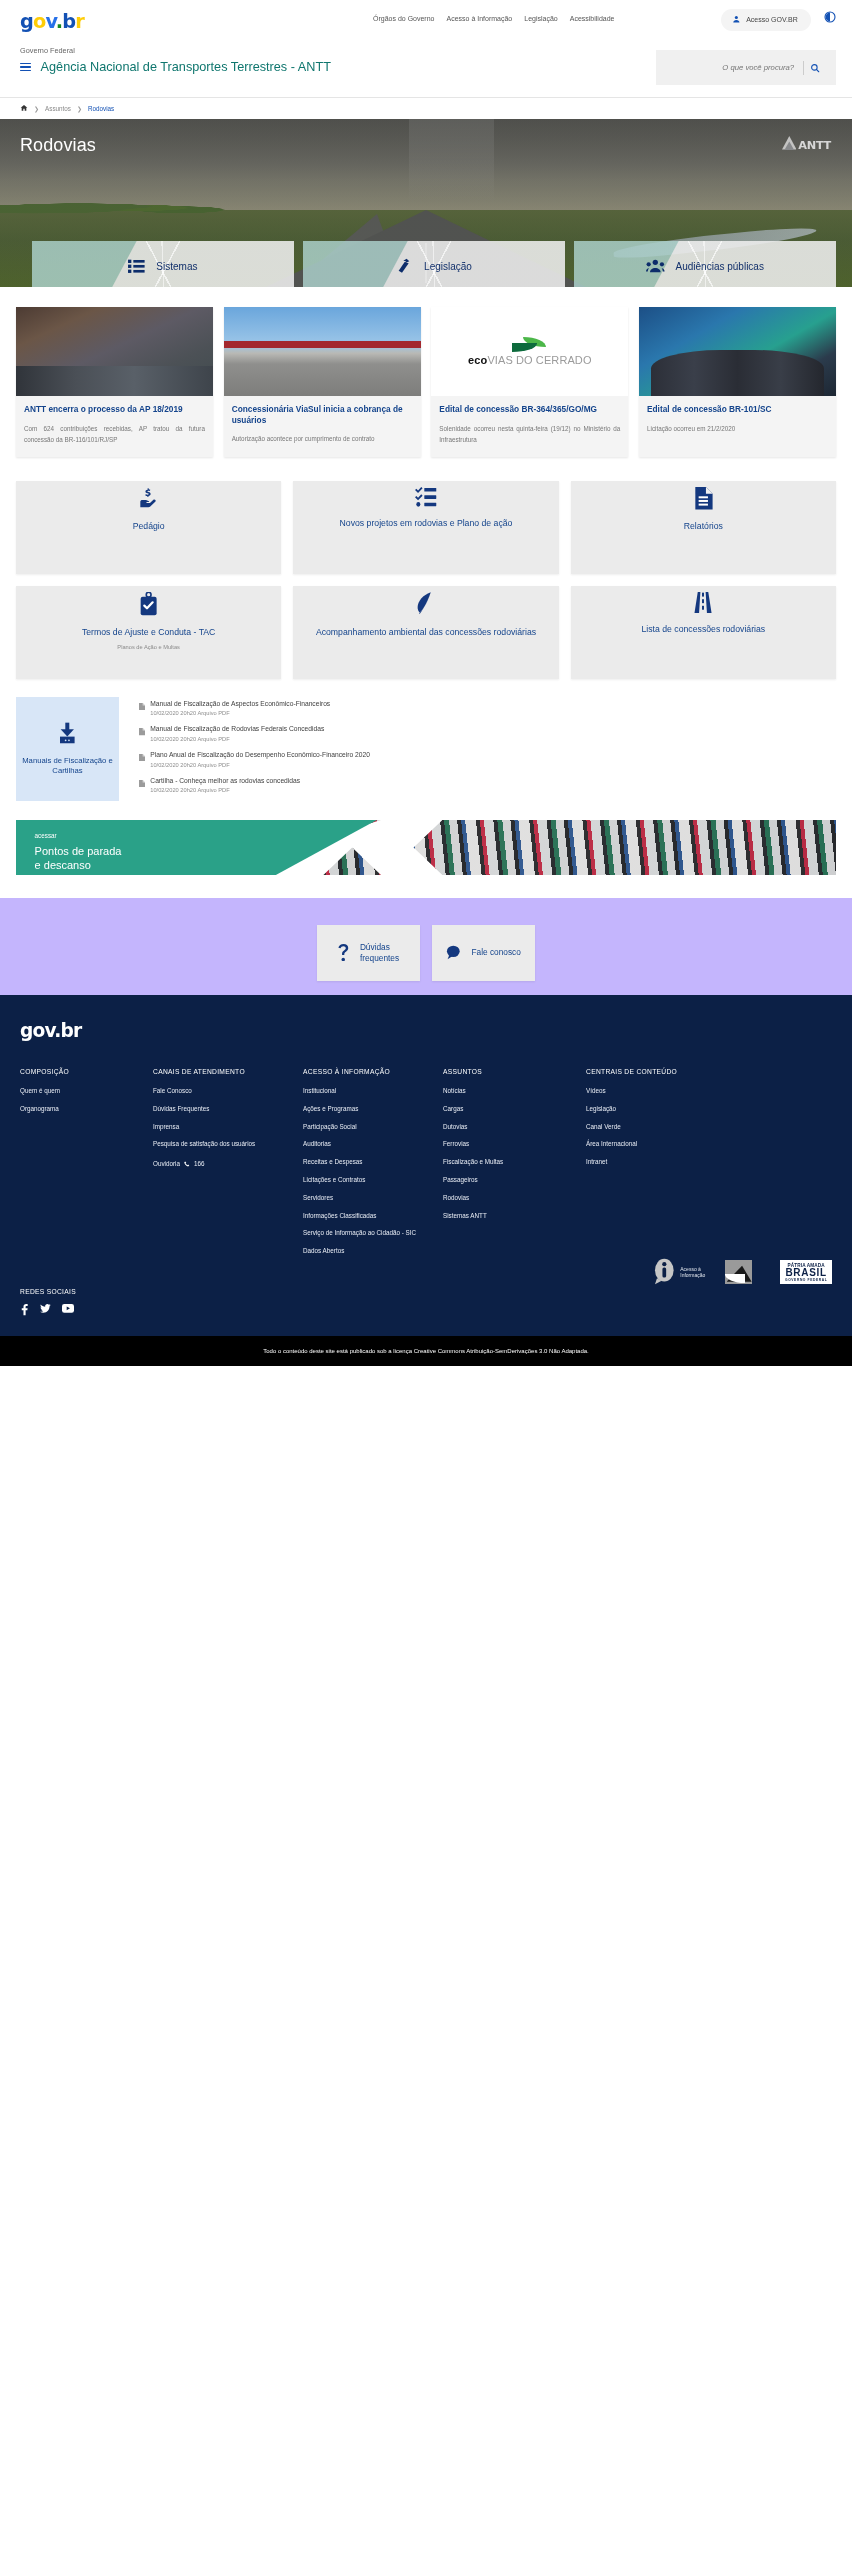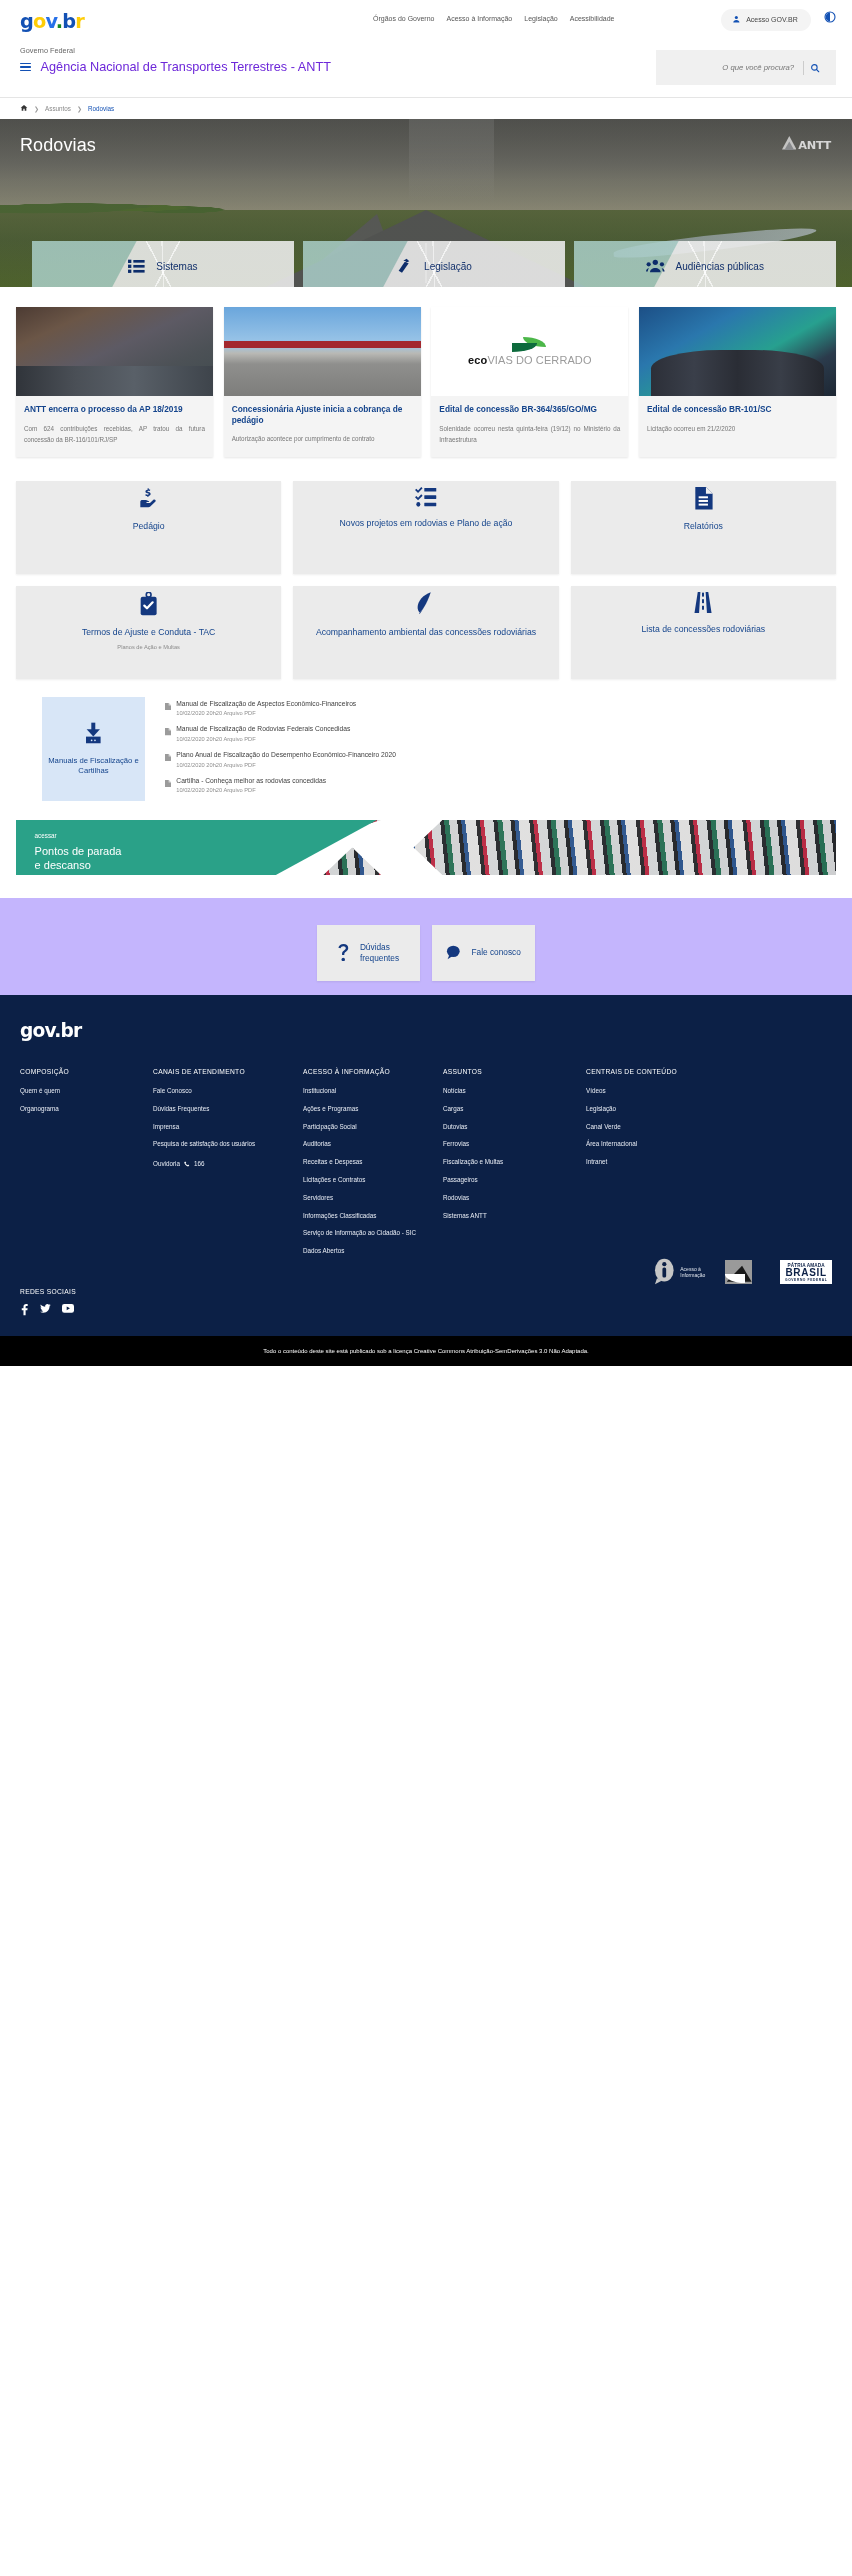--- a/index.html
+++ b/index.html
@@ -73,21 +73,21 @@
   
   .agencybar {
     padding: 0 16px 10.7px 20px;
     position: relative;
     height: 51px;
   }
   .gov-federal { font-size: 7.3px; color: #666; margin-top: 1.3px; margin-bottom: 4.7px; }
   .agency-row { display: flex; align-items: center; gap: 9.3px; }
   .hamburger { display: flex; flex-direction: column; gap: 2px; width: 11.3px; cursor: pointer; }
   .hamburger span { display:block; height: 1.3px; background: #1351b4; border-radius: 0.7px; }
-  .agency-title { font-size: 12.7px; color: #6d28d9; font-weight: 400; white-space: nowrap;}
+  .agency-title { font-size: 12.7px; color: #0f766e; font-weight: 400; white-space: nowrap;}
   .searchbox {
     position: absolute;
     right: 16px;
     top: 4px;
     width: 180px;
     height: 35px;
     background: #f0f0f0;
     display: flex;
     align-items: center;
     padding: 0 9.3px;
@@ -281,21 +281,20 @@
   }
   .svc .svc-icon { color: #14387f; margin-bottom: 10.7px; display:flex; }
   .svc .svc-label { color: #14448c; font-size: 8.7px; line-height: 1.3; }
   .svc .svc-sub { color: #8a8a8a; font-size: 5.7px; margin-top: 5.3px; }
 
   
   .manuals {
     display: flex;
     gap: 0;
     padding: 18.6px 16px 0 16px;
-    margin-left: 26px;
   }
   .manuals-card {
     width: 103px;
     background: #d8e6f7;
     display: flex; flex-direction: column;
     align-items: center; justify-content: center;
     text-align: center;
     padding: 9.3px 5.3px;
     cursor: pointer;
     min-height: 59px;
@@ -527,21 +526,21 @@
     <div class="news-card">
       <div class="news-thumb nt1"></div>
       <div class="news-body">
         <div class="news-title">ANTT encerra o processo da AP 18/2019</div>
         <div class="news-desc">Com 624 contribuições recebidas, AP tratou da futura concessão da BR-116/101/RJ/SP</div>
       </div>
     </div>
     <div class="news-card">
       <div class="news-thumb nt2"></div>
       <div class="news-body">
-        <div class="news-title">Concessionária Ajuste inicia a cobrança de pedágio</div>
+        <div class="news-title">Concessionária ViaSul inicia a cobrança de usuários</div>
         <div class="news-desc">Autorização acontece por cumprimento de contrato</div>
       </div>
     </div>
     <div class="news-card">
       <div class="news-thumb nt3">
         <div class="eco-logo">
           <div class="eco-leaf">
               <div class="l1"></div>
               <div class="l2"></div>
             </div>

